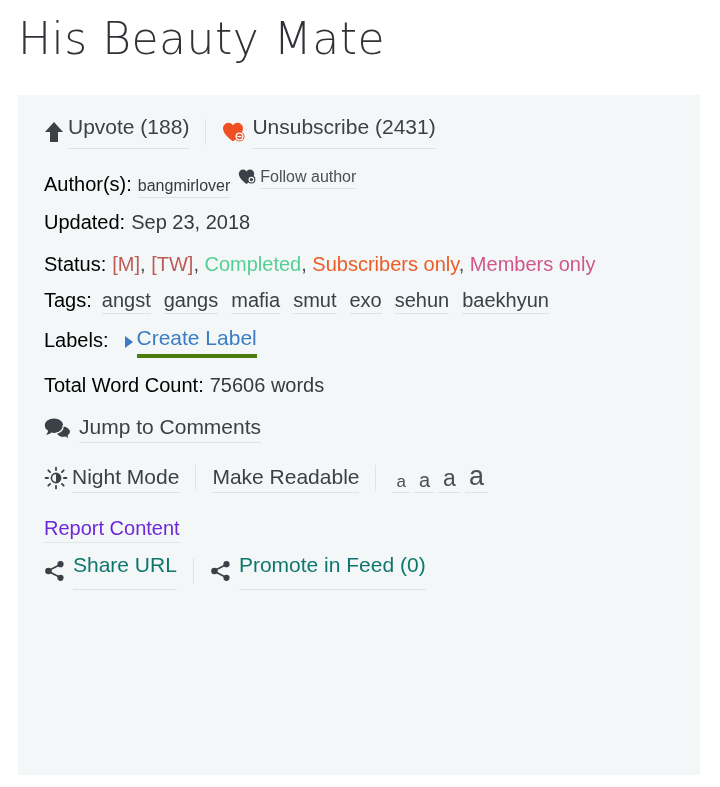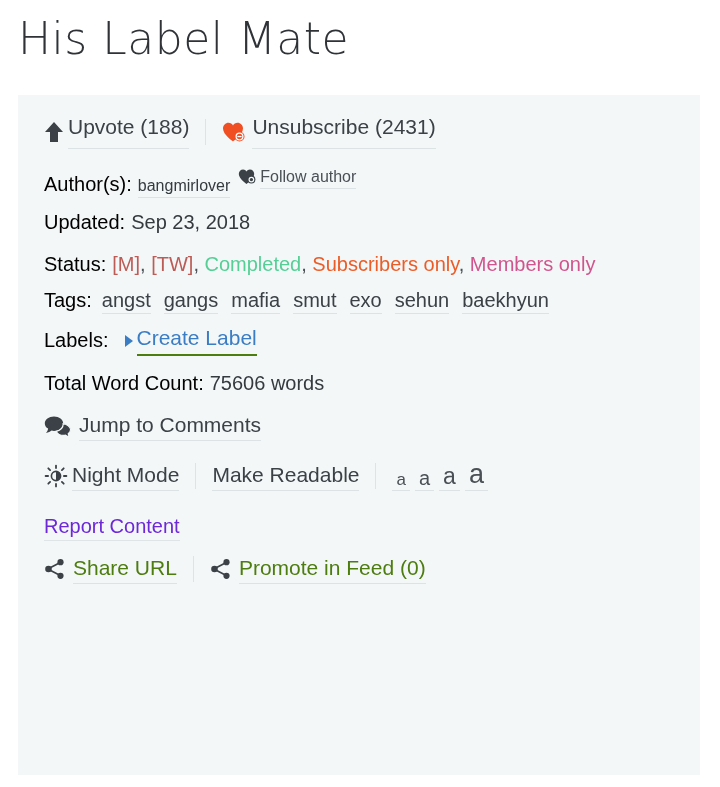--- a/index.html
+++ b/index.html
@@ -166,21 +166,21 @@
   .tri {
     width: 0; height: 0;
     border-left: 8px solid #3b7dc4;
     border-top: 6px solid transparent;
     border-bottom: 6px solid transparent;
     margin-right: 4px;
   }
   .create-label-text {
     color: #3b7dc4;
     font-size: 21px;
-    border-bottom: 2px solid #4d7c0f;
+    border-bottom: 4px solid #4d7c0f;
     padding-bottom: 3px;
     line-height: 26px;
   }
 
   
   .wc-row { margin-bottom: 14px; }
   .wc-row .value-dark { margin-left: 6px; }
 
   
   .comments-row {
@@ -243,33 +243,33 @@
 
   
   .share-row {
     display: flex;
     align-items: center;
     height: 32px;
   }
   .share-item { display: flex; align-items: center; cursor: pointer; }
   .share-text {
     font-size: 21px;
-    color: #4d7c0f;
+    color: #0f766e;
     margin-left: 7px;
     border-bottom: 1px solid #dce3e5;
-    padding-bottom: 3px;
+    padding-bottom: 12px;
     line-height: 25px;
   }
 </style>
 </head>
 <body>
 
 <div class="page">
 
-  <div class="story-title">His Label Mate</div>
+  <div class="story-title">His Beauty Mate</div>
 
   <div class="info-panel">
 
     <div class="actions-top">
       <div class="act-item">
         <span class="icon" style="margin-right:4px;">
           <svg width="20" height="22" viewBox="0 0 20 22" aria-hidden="true">
             <path d="M10 1 L19 11 L14 11 L14 21 L6 21 L6 11 L1 11 Z" fill="#3b4146"></path>
           </svg>
         </span>

